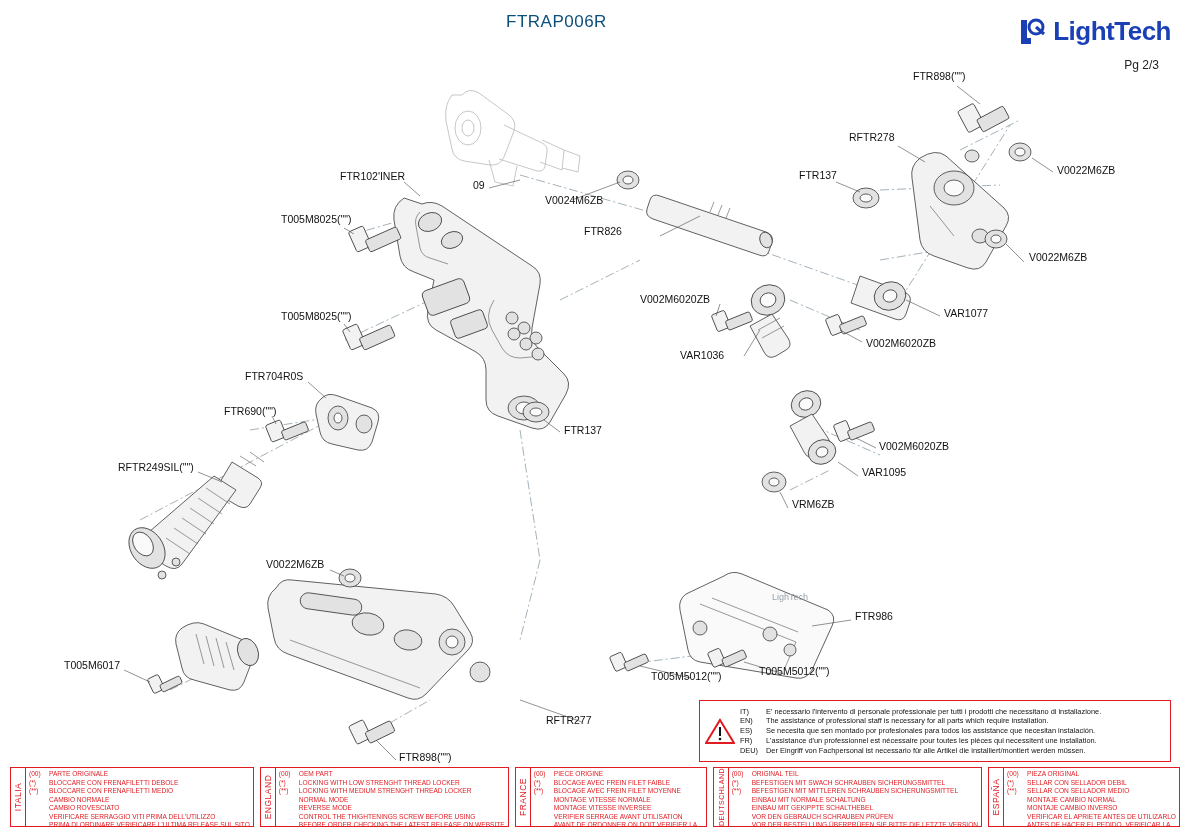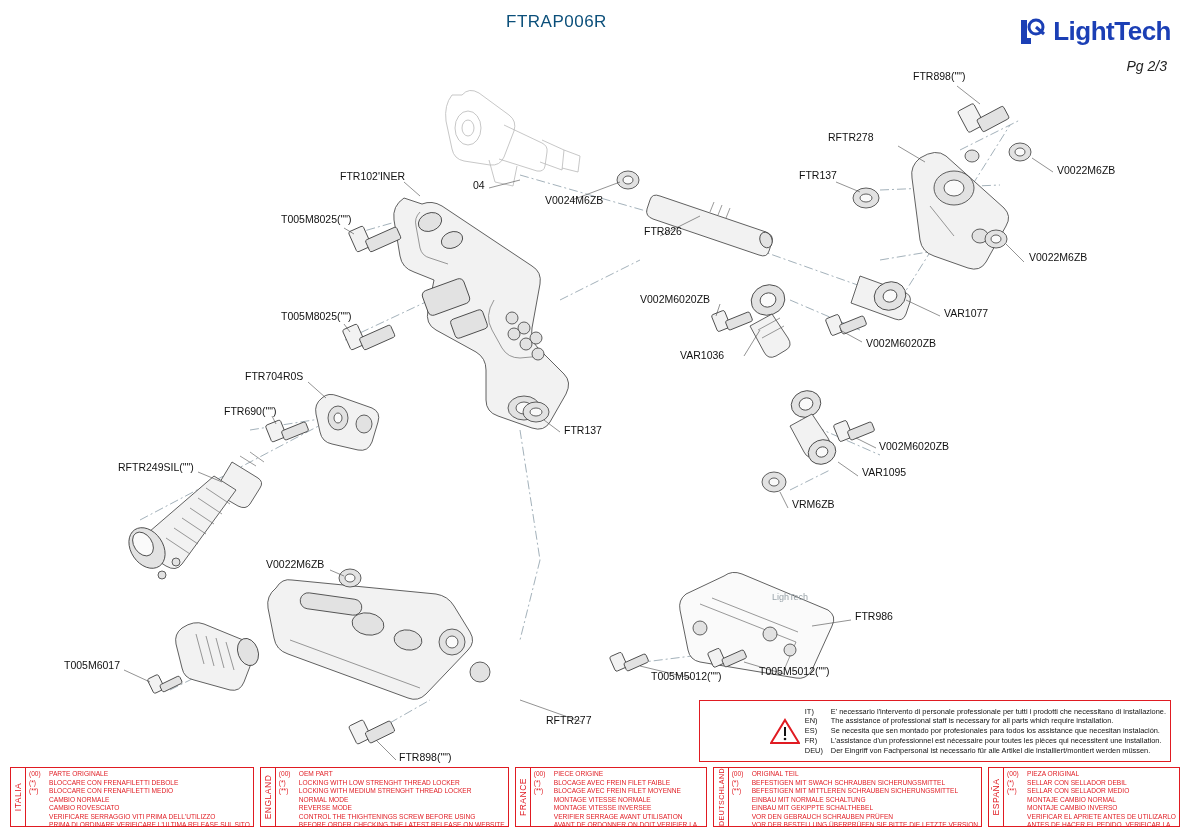--- a/index.html
+++ b/index.html
@@ -6,31 +6,31 @@
   body{width:1189px;height:832px;position:relative;overflow:hidden;
        font-family:"Liberation Sans", sans-serif;color:#1a1a1a;}
   .sheet{position:absolute;inset:0;}
 
   
   .doc-title{position:absolute;left:506px;top:12px;font-size:17px;color:#0b4f7a;letter-spacing:.5px;}
   .logo{position:absolute;right:18px;top:16px;display:flex;align-items:center;gap:6px;}
   .logo-mark{width:30px;height:30px;position:relative;}
   .logo-text{font-size:26px;font-weight:bold;color:#1b3fb5;letter-spacing:-.5px;}
   .logo-text .hi{color:#1b3fb5;}
-  .pg{position:absolute;right:22px;top:58px;font-size:14px;color:#222;font-style:italic;}
+  .pg{position:absolute;right:30px;top:58px;font-size:12px;color:#222;}
 
   
   .lbl{position:absolute;font-size:10.5px;color:#111;white-space:nowrap;}
 
   
   svg.layer{position:absolute;left:0;top:0;width:1189px;height:832px;overflow:visible;}
 
   
   .warn{position:absolute;left:699px;top:700px;width:472px;height:62px;border:1.6px solid #e01b22;
-        box-sizing:border-box;background:#fff;display:flex;align-items:center;justify-content:flex-end;}
+        box-sizing:border-box;background:#fff;display:flex;align-items:center;}
   .warn-tri{width:40px;min-width:40px;display:flex;align-items:center;justify-content:center;}
   .warn-rows{font-size:7.4px;line-height:1.32;color:#111;padding-right:4px;}
   .warn-rows div{white-space:nowrap;}
   .warn-rows .cc{display:inline-block;width:26px;color:#111;}
 
   
   .legend{position:absolute;left:10px;top:767px;width:1170px;height:60px;display:flex;gap:6px;}
   .leg{flex:1;border:1.4px solid #e01b22;display:flex;box-sizing:border-box;background:#fff;}
   .leg-side{width:14px;min-width:14px;border-right:1.4px solid #e01b22;position:relative;}
   .leg-side span{position:absolute;left:50%;top:50%;transform:translate(-50%,-50%) rotate(-90deg);
@@ -321,28 +321,28 @@
       <path d="M851 620 L812 626"></path>
       <path d="M124 670 L150 682"></path>
       <path d="M690 678 L640 666"></path>
       <path d="M784 674 L744 662"></path>
       <path d="M582 722 L520 700"></path>
       <path d="M396 760 L376 740"></path>
     </g>
   </svg>
 
   <div class="lbl" style="left:913px;top:70px">FTR898("")</div>
-  <div class="lbl" style="left:828px;top:131px">RFTR278</div>
+  <div class="lbl" style="left:849px;top:131px">RFTR278</div>
   <div class="lbl" style="left:1057px;top:164px">V0022M6ZB</div>
   <div class="lbl" style="left:799px;top:169px">FTR137</div>
   <div class="lbl" style="left:340px;top:170px">FTR102'INER</div>
-  <div class="lbl" style="left:473px;top:179px">04</div>
+  <div class="lbl" style="left:473px;top:179px">09</div>
   <div class="lbl" style="left:545px;top:194px">V0024M6ZB</div>
   <div class="lbl" style="left:281px;top:213px">T005M8025("")</div>
-  <div class="lbl" style="left:644px;top:225px">FTR826</div>
+  <div class="lbl" style="left:584px;top:225px">FTR826</div>
   <div class="lbl" style="left:1029px;top:251px">V0022M6ZB</div>
   <div class="lbl" style="left:640px;top:293px">V002M6020ZB</div>
   <div class="lbl" style="left:944px;top:307px">VAR1077</div>
   <div class="lbl" style="left:281px;top:310px">T005M8025("")</div>
   <div class="lbl" style="left:866px;top:337px">V002M6020ZB</div>
   <div class="lbl" style="left:680px;top:349px">VAR1036</div>
   <div class="lbl" style="left:245px;top:370px">FTR704R0S</div>
   <div class="lbl" style="left:224px;top:405px">FTR690("")</div>
   <div class="lbl" style="left:564px;top:424px">FTR137</div>
   <div class="lbl" style="left:879px;top:440px">V002M6020ZB</div>

